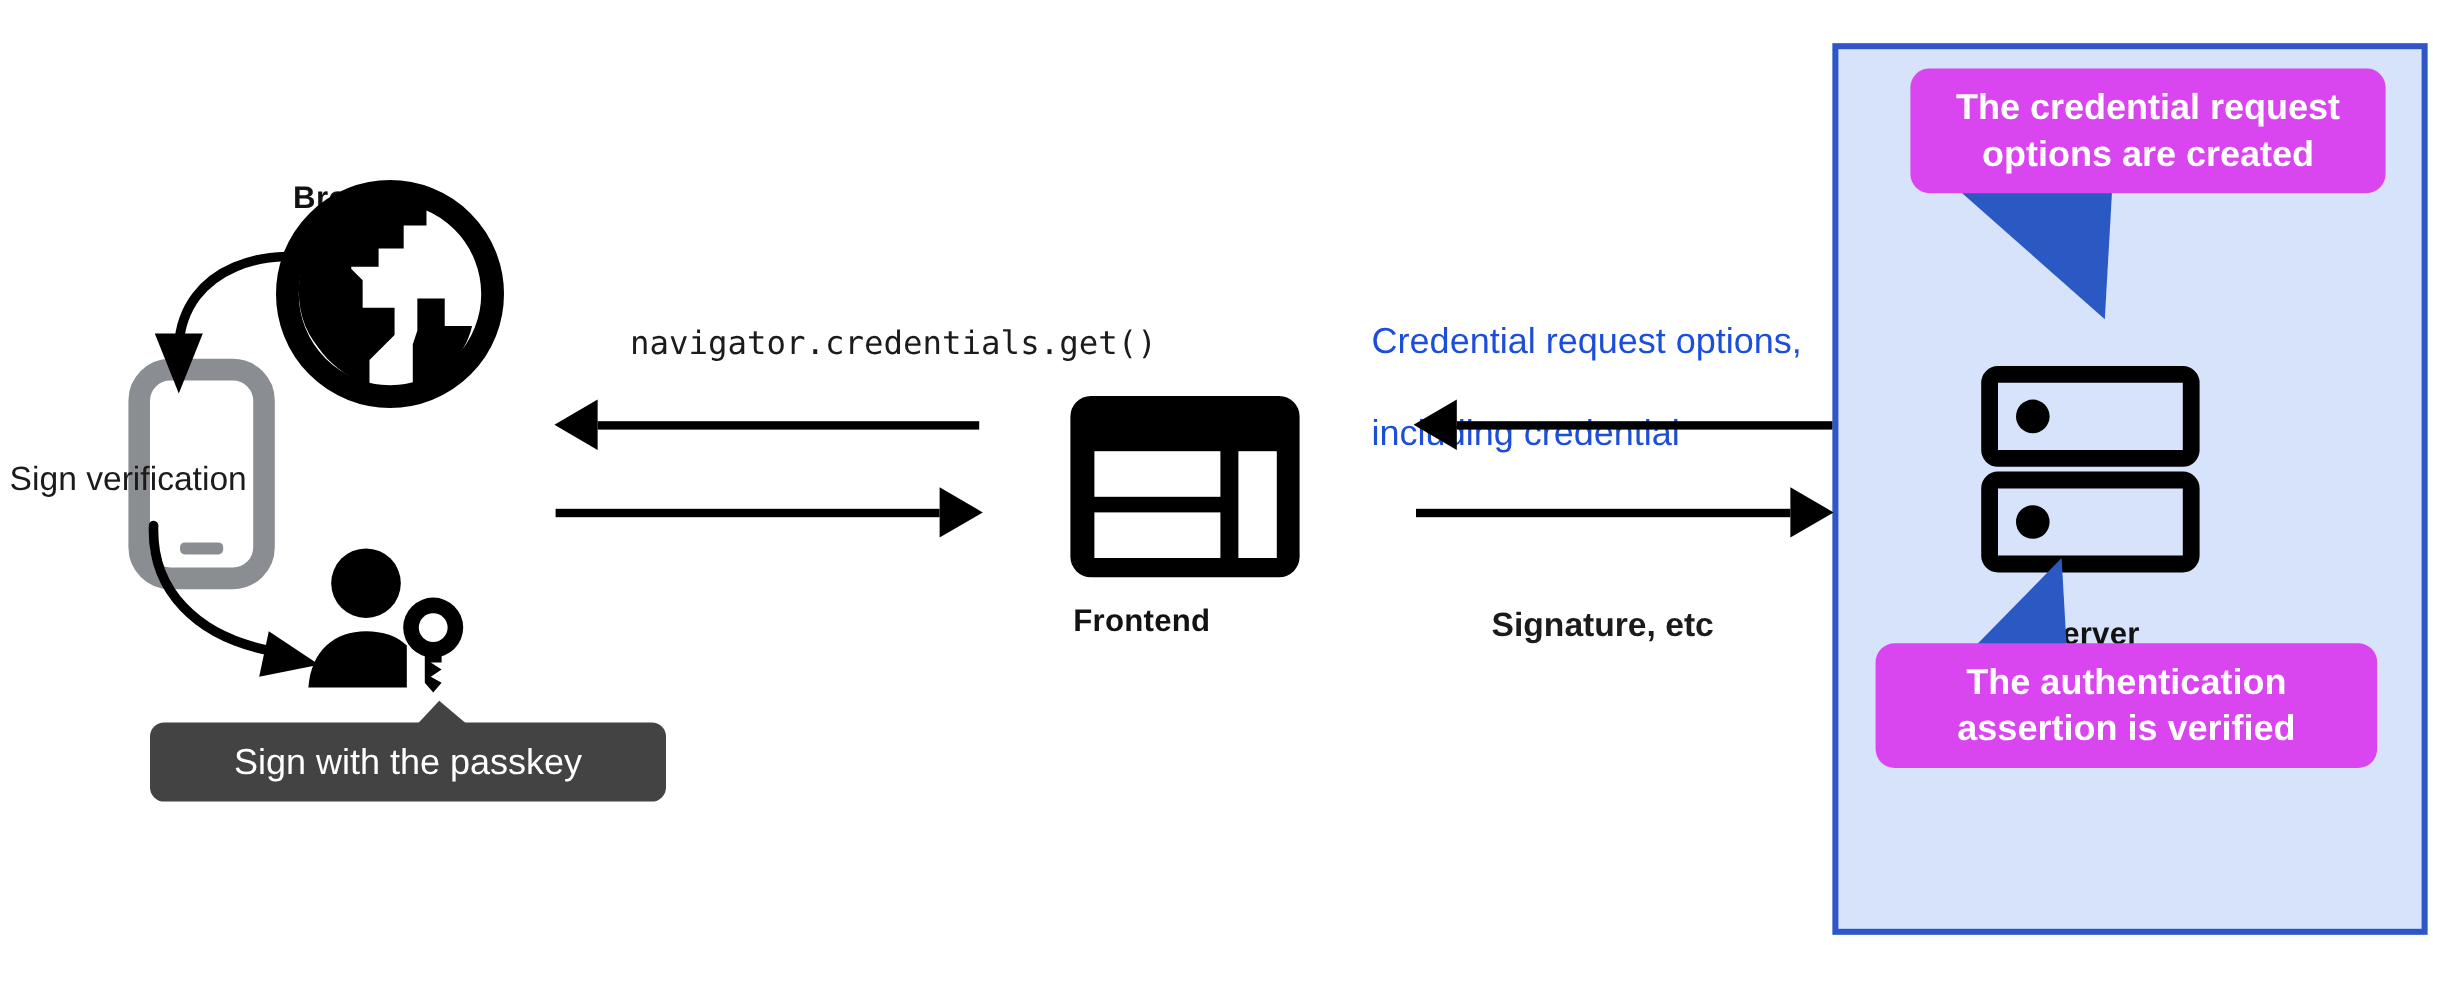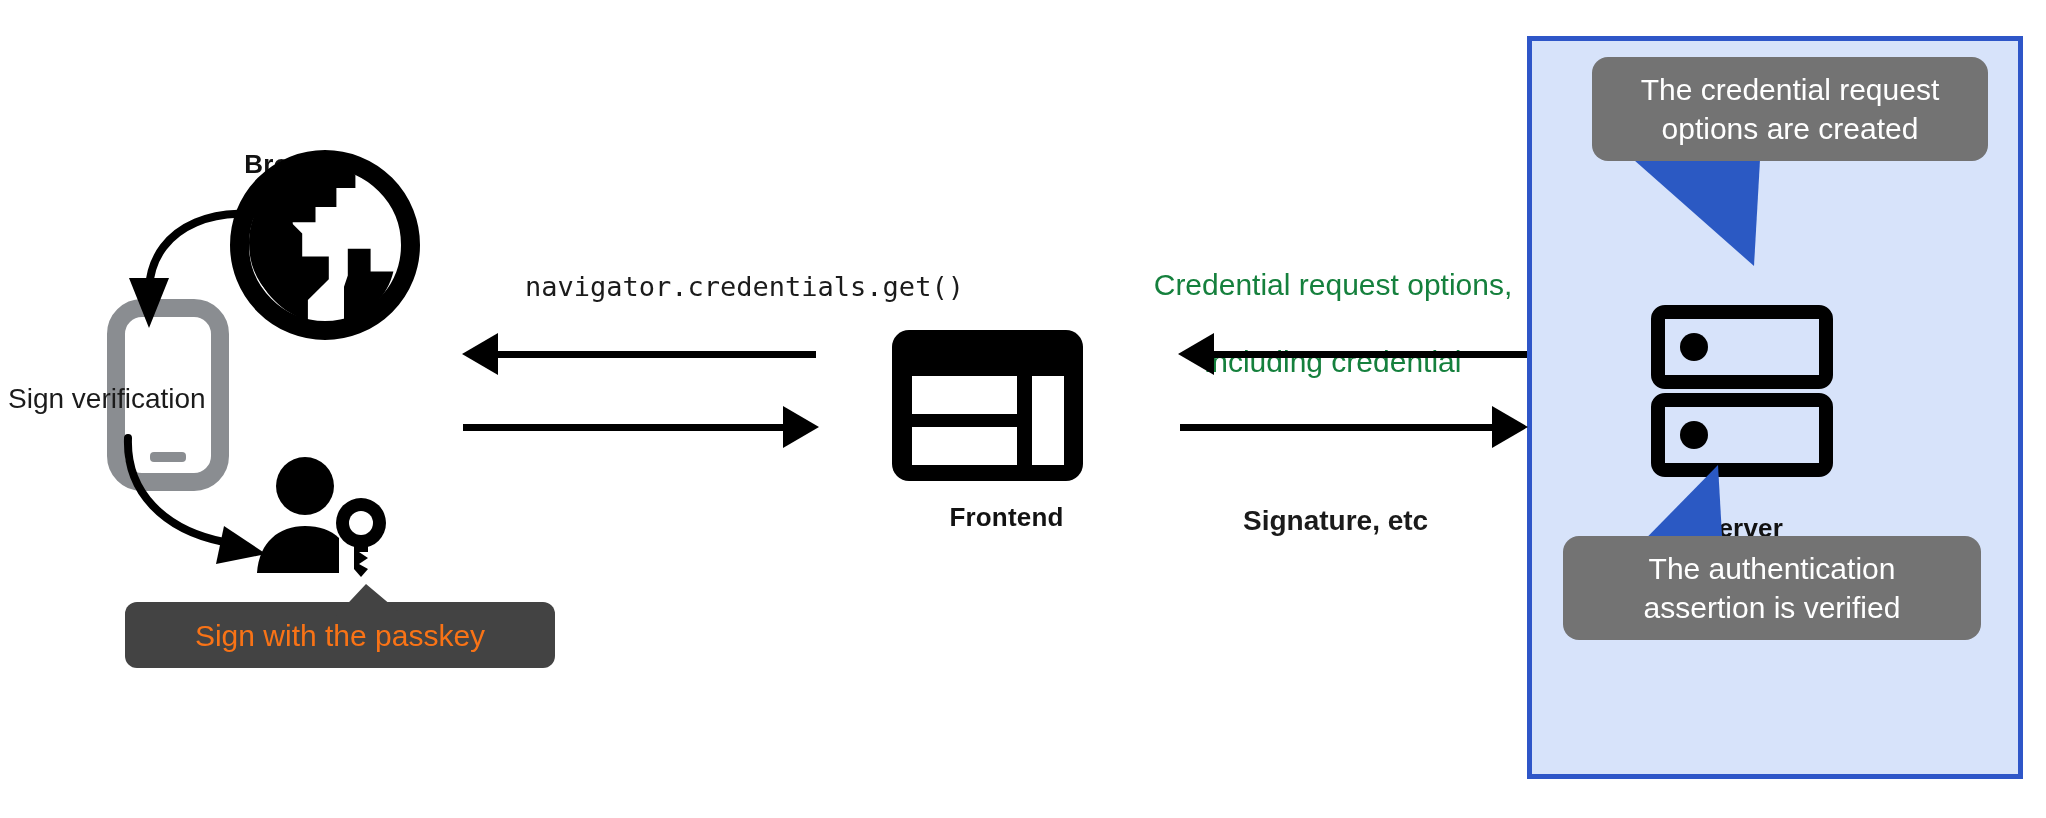--- a/index.html
+++ b/index.html
@@ -34,58 +34,58 @@
   .node-label {
     font-size: 26px;
     font-weight: bold;
     color: #121212;
     text-align: center;
     letter-spacing: .2px;
     white-space: nowrap;
   }
   .flow-label {
     font-size: 30px;
-    color: #15803d;
+    color: #1d4ed8;
     line-height: 1.28;
     white-space: pre-line;
-    text-align: center;
   }
   .mono-label {
     font-family: "DejaVu Sans Mono", "Liberation Mono", monospace;
     font-size: 27px;
     color: #1b1b1b;
     white-space: nowrap;
   }
   .small-label {
     font-size: 28px;
     color: #1b1b1b;
     white-space: nowrap;
   }
 
   
   .callout {
     position: absolute;
-    background: #737373;
+    background: #d946ef;
     border-radius: 16px;
     color: #ffffff;
     font-size: 30px;
     line-height: 1.3;
     text-align: center;
     display: flex;
     align-items: center;
     justify-content: center;
     padding: 14px 18px;
     box-sizing: border-box;
     white-space: pre-line;
+    font-weight: bold;
   }
   .callout-dark {
     position: absolute;
     background: #434343;
     border-radius: 12px;
-    color: #f97316;
+    color: #ffffff;
     font-size: 30px;
     line-height: 1.3;
     text-align: center;
     display: flex;
     align-items: center;
     justify-content: center;
     padding: 12px 22px;
     box-sizing: border-box;
     white-space: nowrap;
   }
@@ -176,21 +176,21 @@
 
 
   <div class="abs" style="left:890px; top:328px;">
     <svg width="195" height="155" viewBox="0 0 195 155" aria-hidden="true">
       <rect x="2" y="2" width="191" height="151" rx="17" ry="17" fill="#000"></rect>
       <rect x="22" y="48" width="105" height="38" fill="#fff"></rect>
       <rect x="22" y="99" width="105" height="38" fill="#fff"></rect>
       <rect x="142" y="48" width="32" height="89" fill="#fff"></rect>
     </svg>
   </div>
-  <div class="abs node-label" style="left:909px; top:502px; width:195px;">Frontend</div>
+  <div class="abs node-label" style="left:854px; top:502px; width:195px;">Frontend</div>
 
   <div class="abs flow-label" style="left:1143px; top:228px; width:380px;">
     <span>Credential request options,</span><br>
     <span>including credential</span>
   </div>
 
   <div class="abs arrow-line" style="left:1214px; top:351px; width:313px;"></div>
   <div class="abs arrow-head-left" style="left:1178px; top:333px;"></div>
 
   <div class="abs arrow-line" style="left:1180px; top:424px; width:312px;"></div>

